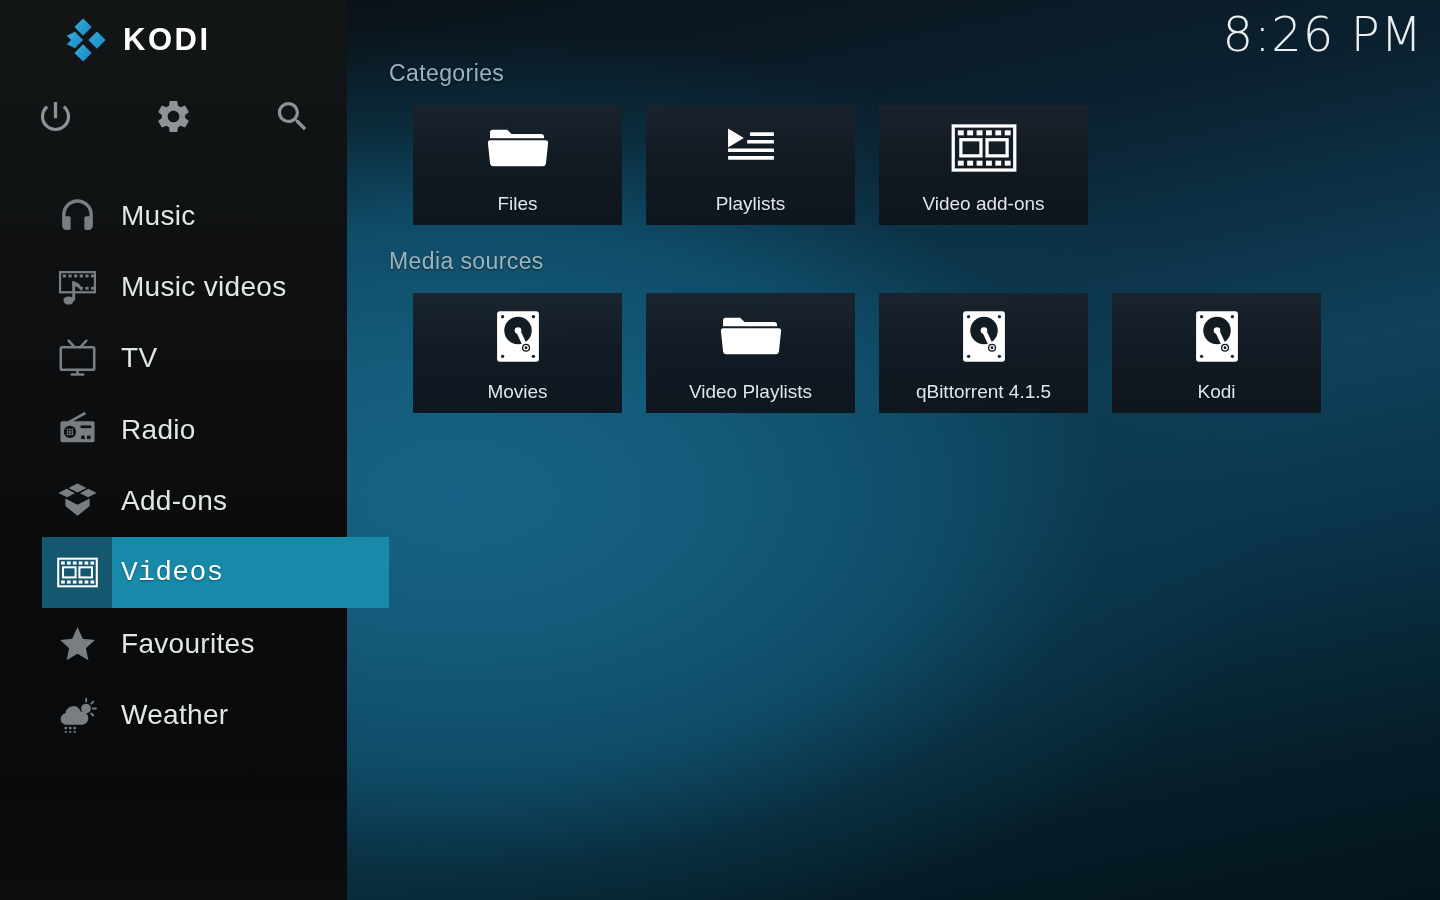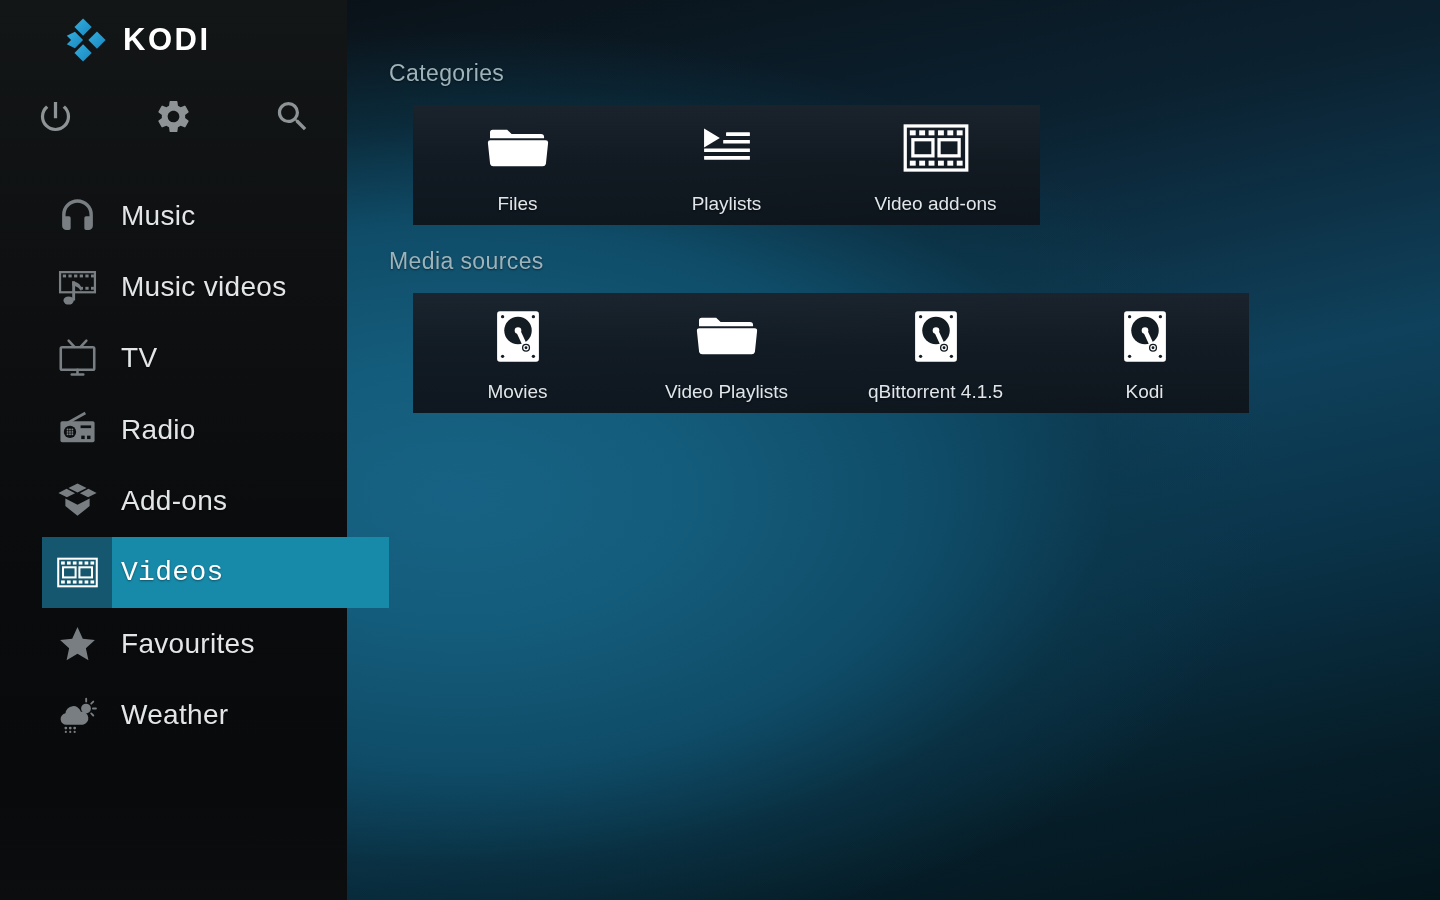--- a/index.html
+++ b/index.html
@@ -27,21 +27,21 @@
   .mi-labelzone{flex:1;display:flex;align-items:center;padding-left:9px;}
   .mi-label{color:#e3e6e7;font-size:28px;font-weight:300;letter-spacing:0.3px;
     text-shadow:0 1px 2px rgba(0,0,0,0.4);}
   .menu-item.selected .mi-iconzone{background:#14576e;color:#ffffff;}
   .menu-item.selected .mi-labelzone{background:#1789a9;}
   .menu-item.selected .mi-label{color:#ffffff;font-family:Liberation Mono, monospace;}
   
   .main{position:absolute;left:347px;top:0;width:1093px;height:900px;}
   .section-title{position:absolute;left:42px;color:#9db3bb;font-size:23px;font-weight:400;
     letter-spacing:0.4px;text-shadow:0 1px 2px rgba(0,0,0,0.5);}
-  .tile-row{position:absolute;left:66px;display:flex;}
+  .tile-row{position:absolute;left:66px;display:flex;gap:24px;}
   .tile{width:209px;height:120px;box-sizing:border-box;position:relative;cursor:pointer;
     background:linear-gradient(180deg,rgba(27,35,44,0.96) 0%,rgba(18,25,33,0.96) 45%,rgba(14,20,27,0.96) 100%);
     display:flex;flex-direction:column;align-items:center;justify-content:flex-end;padding-bottom:10px;}
   .tile-icon{position:absolute;left:0;right:0;top:0;height:86px;display:flex;
     align-items:center;justify-content:center;color:#ffffff;}
   .tile-label{color:#e0e6e9;font-size:19px;font-weight:300;text-shadow:0 1px 2px rgba(0,0,0,0.5);}
   
   .clock{position:absolute;top:6px;right:17px;font-family:"DejaVu Sans",sans-serif;
     font-weight:200;font-size:48px;color:#e9eef1;letter-spacing:1px;}
 </style>
@@ -354,13 +354,14 @@
               </g>
             </svg>
           </span>
        <span class="mi-labelzone">
          <span class="mi-label">Weather</span>
        </span>
      </div>
       </nav>
   </aside>
 
+  <div class="clock">8:26 PM</div>
 </div>
 
 </body></html>

